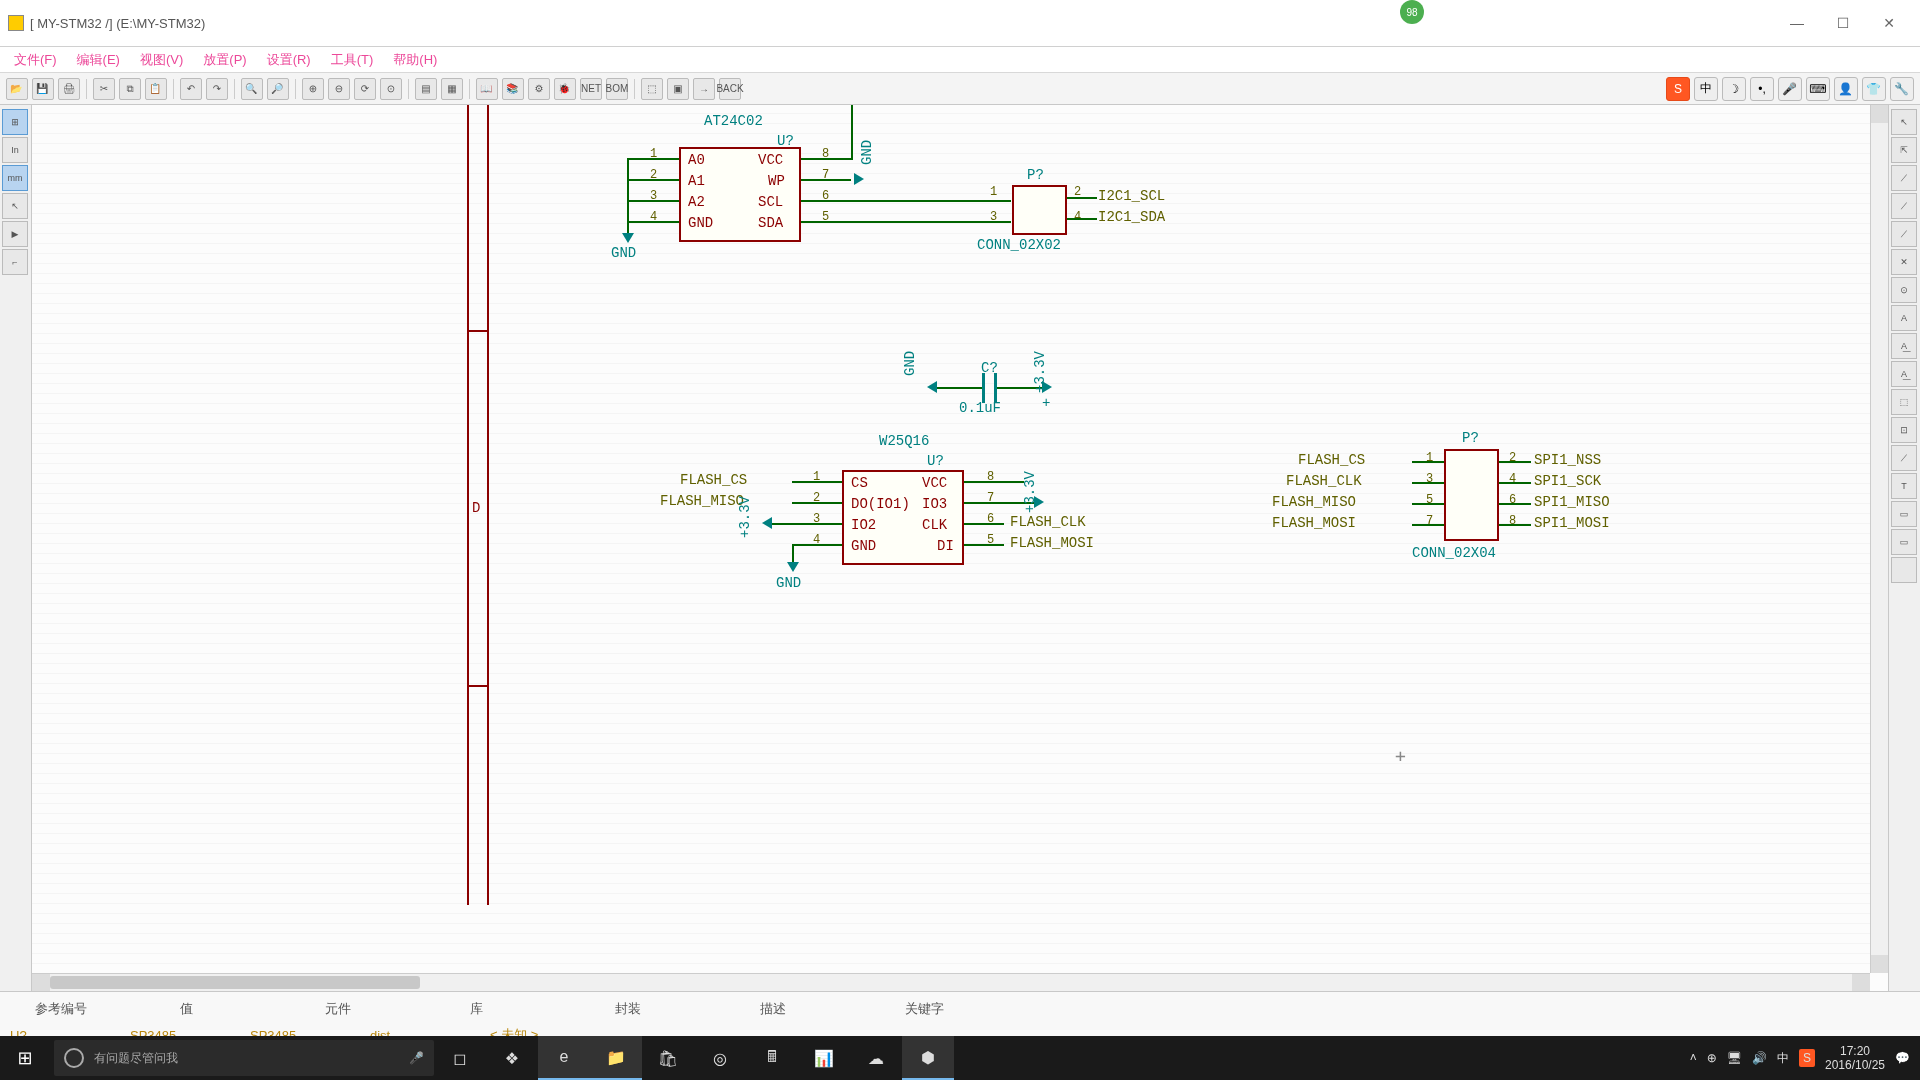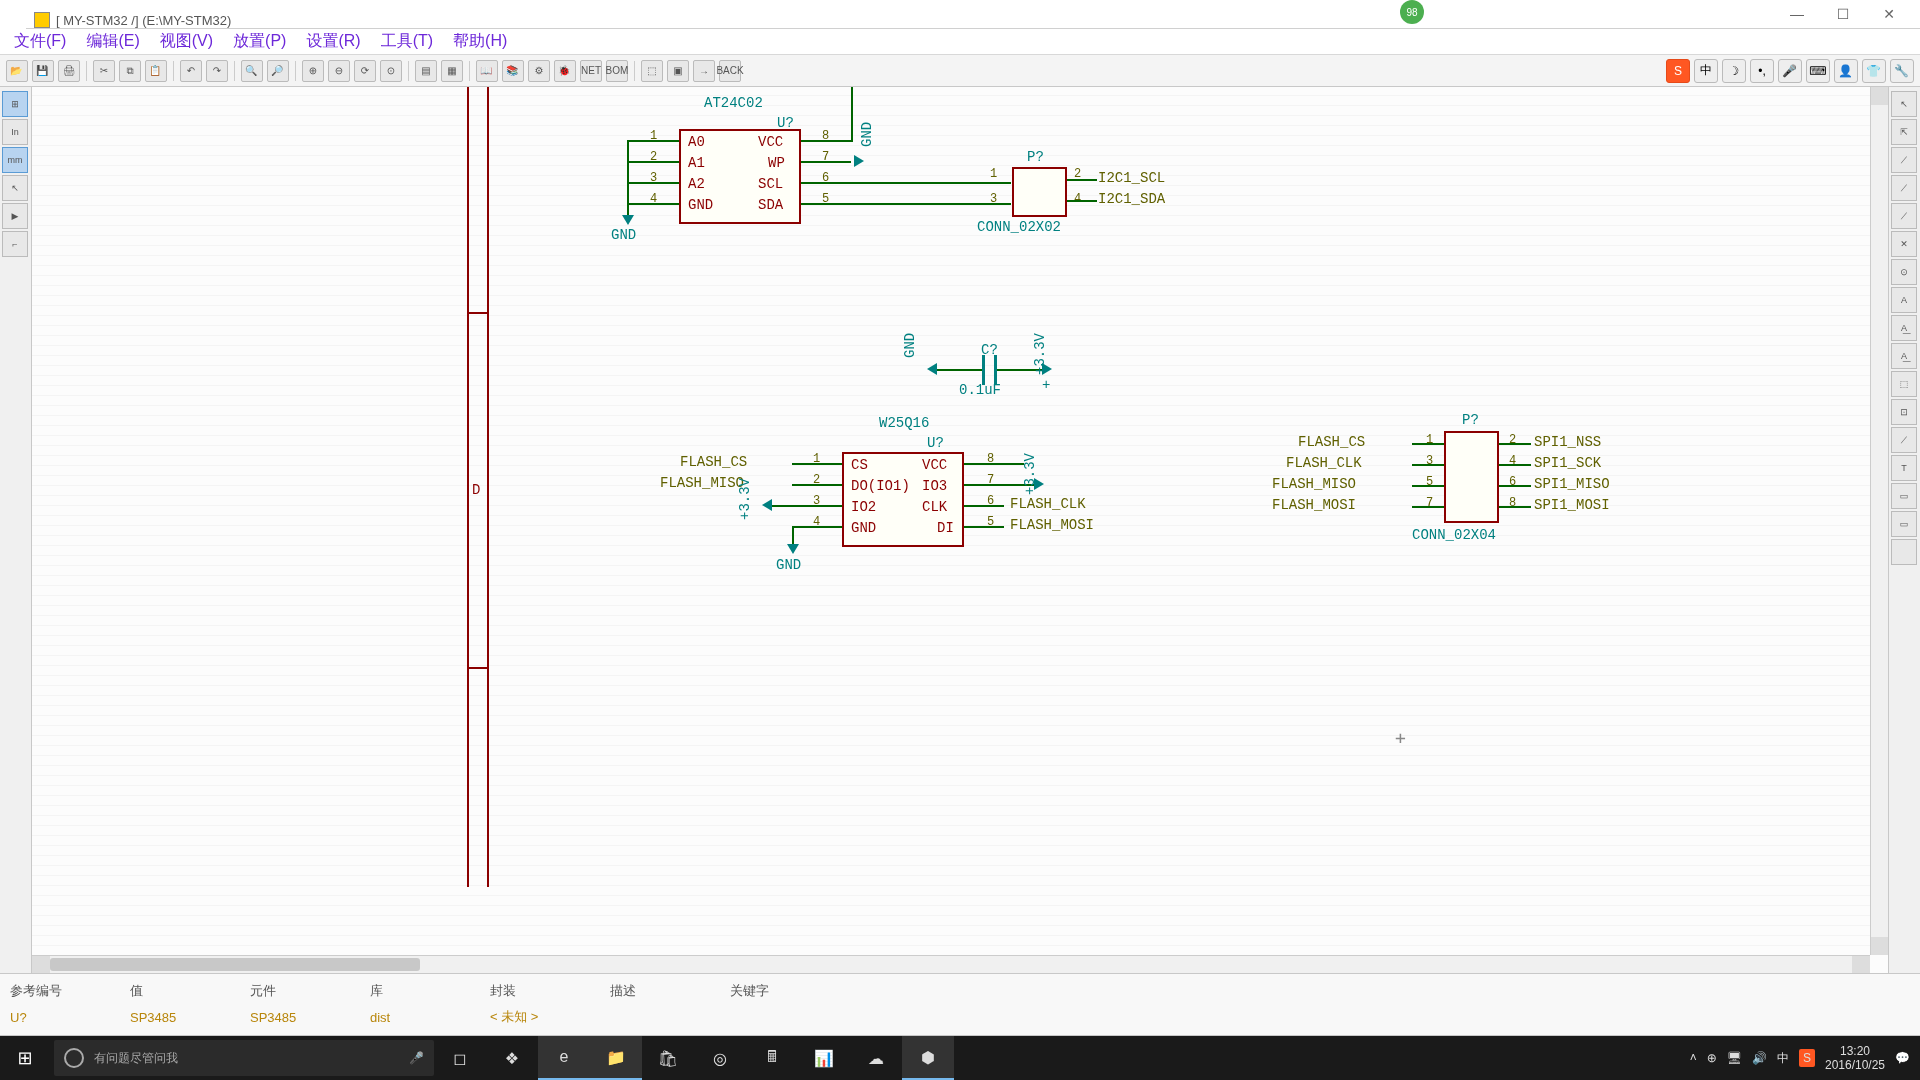--- a/index.html
+++ b/index.html
@@ -1,23 +1,23 @@
 <!DOCTYPE html>
 <html><head>
 <meta charset="utf-8">
 <style>
 * { margin:0; padding:0; box-sizing:border-box; font-family:"Microsoft YaHei",Tahoma,sans-serif; font-size:12px; }
 html,body { width:1920px; height:1080px; overflow:hidden; background:#fff; }
-.titlebar { height:29px; background:#fff; border-bottom:1px solid #d0d0d0; display:flex; align-items:flex-end; padding:0 8px;margin-left:26px; }
+.titlebar { height:47px; background:#fff; border-bottom:1px solid #d0d0d0; display:flex; align-items:center; padding:0 8px; }
 .titlebar .icon { width:16px; height:16px; background:#ffcc00; border:1px solid #888; margin-right:6px; }
 .titlebar .title { flex:1; color:#555; font-size:13px; }
 .winbtn { width:46px; height:28px; display:flex; align-items:center; justify-content:center; color:#666; font-size:14px; }
 .badge { position:absolute; left:1400px; top:0; width:24px; height:24px; border-radius:12px; background:#4caf50; color:#fff; display:flex; align-items:center; justify-content:center; font-size:10px; }
 .menubar { height:26px; display:flex; align-items:center; padding:0 6px; gap:4px; border-bottom:1px solid #d8d8d8; }
-.menubar span { padding:2px 8px; color:#6d28d9; font-size:16px; }
+.menubar span { padding:2px 8px; color:#ec4899; font-size:13px; }
 .toolbar { height:32px; display:flex; align-items:center; padding:2px 6px; gap:4px; border-bottom:1px solid #c8c8c8; background:#f4f4f4; }
 .tbtn { width:22px; height:22px; background:#e8e8e8; border:1px solid #bbb; border-radius:2px; display:flex; align-items:center; justify-content:center; font-size:10px; color:#555; }
 .tsep { width:1px; height:20px; background:#ccc; margin:0 2px; }
 .toolbar-right { margin-left:auto; display:flex; gap:4px; }
 .tr-btn { width:24px; height:24px; background:#eee; border:1px solid #bbb; border-radius:3px; display:flex; align-items:center; justify-content:center; font-size:12px; }
 .tr-btn.red { background:#ff5722; color:#fff; border-color:#e64a19; }
 .main { display:flex; height:calc(1080px - 30px - 26px - 32px - 62px - 44px); }
 .ltoolbar, .rtoolbar { width:32px; background:#f0f0f0; border-right:1px solid #c8c8c8; display:flex; flex-direction:column; gap:2px; padding:4px 2px; }
 .rtoolbar { border-right:none; border-left:1px solid #c8c8c8; }
 .side-btn { width:26px; height:26px; background:#e8e8e8; border:1px solid #bbb; display:flex; align-items:center; justify-content:center; font-size:9px; color:#555; }
@@ -40,21 +40,21 @@
 .lbl.maroon { color:#8b0000; }
 .lbl.olive { color:#606000; }
 .lbl.num { color:#606000; font-size:12px; }
 .pwr-arrow { position:absolute; width:0; height:0; }
 .arr-r { border-left:10px solid #008080; border-top:6px solid transparent; border-bottom:6px solid transparent; }
 .arr-l { border-right:10px solid #008080; border-top:6px solid transparent; border-bottom:6px solid transparent; }
 .arr-d { border-top:10px solid #008080; border-left:6px solid transparent; border-right:6px solid transparent; }
 .info-panel { height:62px; background:#f8f8f8; border-top:1px solid #c8c8c8; display:flex; flex-direction:column; padding:4px 10px; }
 .info-row { display:flex; height:26px; align-items:center; }
 .info-cell { width:120px; color:#333; font-size:13px; }
-.info-cell.hdr { color:#555; }
+.info-cell.hdr { color:#555;margin-left:25px; }
 .info-cell.gold { color:#b8860b; }
 .statusbar { height:26px; background:#f0f0f0; border-top:1px solid #c8c8c8; display:flex; align-items:center; padding:0 10px; font-size:13px; color:#333; }
 .statusbar .seg { margin-right:30px; }
 .taskbar { position:fixed; bottom:0; left:0; right:0; height:44px; background:#1a1a1a; display:flex; align-items:center; color:#fff; z-index:100; }
 .tb-start { width:50px; height:44px; display:flex; align-items:center; justify-content:center; font-size:18px; }
 .tb-search { width:380px; height:36px; background:#2b2b2b; border-radius:2px; display:flex; align-items:center; padding:0 10px; gap:10px; color:#aaa; margin-left:4px; }
 .tb-search .circ { width:20px; height:20px; border:2px solid #aaa; border-radius:50%; }
 .tb-btn { width:52px; height:44px; display:flex; align-items:center; justify-content:center; font-size:16px; color:#ddd; }
 .tb-btn.active { border-bottom:2px solid #76b9ed; background:#333; }
 .tb-tray { margin-left:auto; display:flex; align-items:center; gap:10px; padding:0 10px; color:#ddd; font-size:12px; }
@@ -351,18 +351,18 @@
   <div class="tb-btn">☁</div>
   <div class="tb-btn active">⬢</div>
   <div class="tb-tray">
     <span>˄</span>
     <span>⊕</span>
     <span>🖥</span>
     <span>🔊</span>
     <span>中</span>
     <span style="background:#ff5722;padding:2px 4px;border-radius:2px;">S</span>
     <div class="tb-time">
-      <div>13:20</div>
+      <div>17:20</div>
       <div>2016/10/25</div>
     </div>
     <span>💬</span>
   </div>
 </div>
 
 </body></html>

